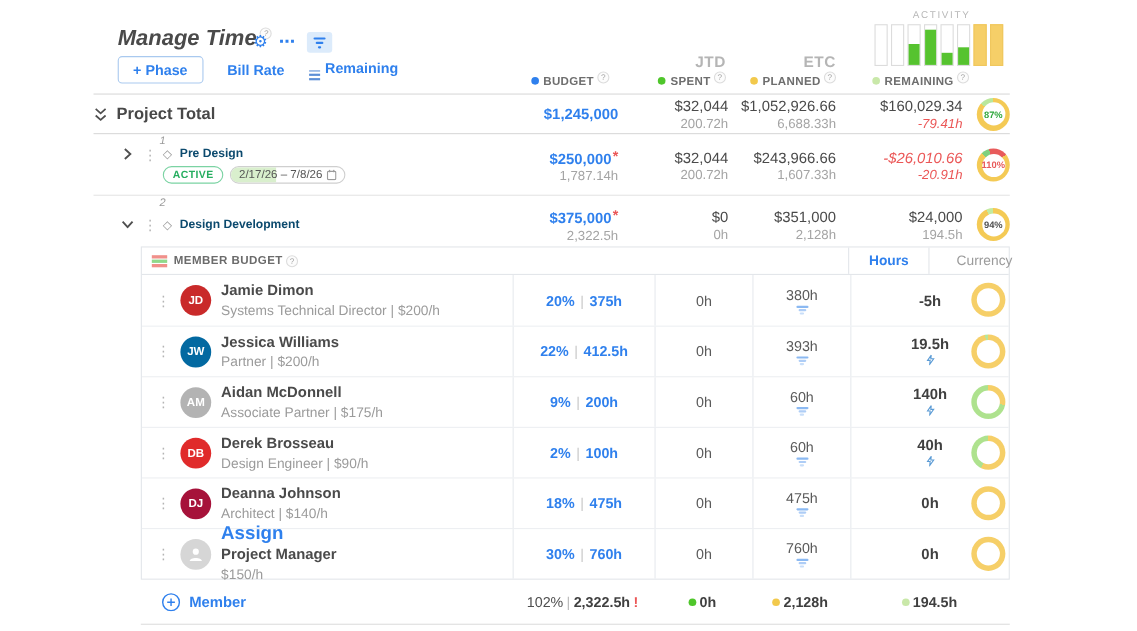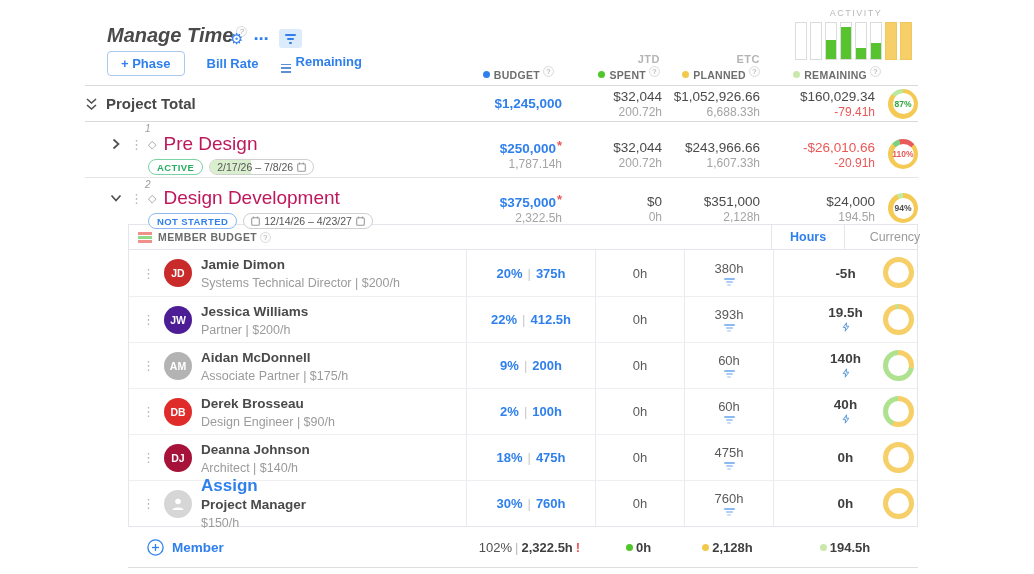--- a/index.html
+++ b/index.html
@@ -40,27 +40,27 @@
   .vrow { display:flex; align-items:center; }
   .c-label { flex:1; min-width:0; }
   .c-budget { width:130px; text-align:right; }
   .c-spent { width:100px; text-align:right; }
   .c-planned { width:98px; text-align:right; }
   .c-remain { width:115px; text-align:right; }
   .c-donut { width:43px; display:flex; justify-content:flex-end; }
 
   .cols-header { height:28px; border-bottom:1px solid #d9d9d9; align-items:flex-end; padding-bottom:5px; }
   .colh { font-size:10.5px; font-weight:700; color:#6e6e6e; letter-spacing:.3px; white-space:nowrap; }
-  .colh .sup { display:block; font-size:11px; font-weight:600; color:#b5b5b5; letter-spacing:.5px; margin-bottom:1px; }
+  .colh .sup { display:block; font-size:14px; font-weight:600; color:#b5b5b5; letter-spacing:.5px; margin-bottom:1px; }
   .dot { display:inline-block; width:7px; height:7px; border-radius:50%; margin-right:4px; vertical-align:0.5px; }
 
   .val-main { font-size:13.5px; font-weight:500; color:#4a4a4a; line-height:17px; white-space:nowrap; }
   .val-sub { font-size:12px; color:#a4a4a4; line-height:14px; white-space:nowrap; }
   .val-blue { color:#2f80ed; font-weight:700; }
-  .val-red { color:#eb5757 !important; }
+  .val-red { color:#eb5757 !important;font-style:italic; }
   .star { color:#eb5757; font-weight:700; font-size:13px; vertical-align:3px; margin-left:1px;}
 
   
   .donut { border-radius:50%; position:relative; display:flex; align-items:center; justify-content:center; }
   .donut::after { content:""; position:absolute; inset:4.5px; background:#fff; border-radius:50%; }
   .phase-donut { width:30px; height:30px; }
   .phase-donut b { position:relative; z-index:1; font-size:8.5px; font-weight:700; }
   .member-donut { width:31px; height:31px; }
   .member-donut::after { inset:5px; }
   .d-pt { background:conic-gradient(#f4ca55 0 312deg,#b9e79c 312deg 360deg); } .d-pt b{color:#2fa63c;}
@@ -76,21 +76,21 @@
   .pt-chevrons { margin-right:8px; display:inline-flex; }
   .pt-label { font-size:15px; font-weight:700; color:#484848; }
   .phase-row { position:relative; }
   .phase-row-0 { height:56px; border-bottom:1px solid #e5e5e5; padding-top:11px; }
   .phase-row-1 { height:46px; padding-top:9px; }
   .phase-num { position:absolute; left:60px; top:1px; font-size:10px; font-style:italic; color:#9b9b9b; }
   .phase-main { display:flex; align-items:center; }
   .chev { display:inline-flex; width:14px; justify-content:center; margin-left:24px; }
   .drag-dots { color:#b4b4b4; font-size:13px; margin:0 5px 0 7px; line-height:1; }
   .diamond { color:#9b9b9b; font-size:11px; margin-right:7px; }
-  .phase-name { font-size:19px; font-weight:400; color:#be185d; white-space:nowrap; }
+  .phase-name { font-size:11px; font-weight:700; color:#0c4a6e; white-space:nowrap; }
   .badges { display:flex; align-items:center; gap:6px; margin:4px 0 0 63px; }
   .status-pill { font-size:9.5px; font-weight:700; letter-spacing:.4px; border-radius:9px; padding:2px 8px 1px; background:#fff; white-space:nowrap;}
   .status-active { color:#27ae60; border:1px solid #7bd3a3; }
   .status-notstarted { color:#2f80ed; border:1px solid #8db9f0; }
   .date-pill { display:flex; align-items:center; gap:4px; border:1px solid #cfcfcf; border-radius:9px; height:16px;
                padding:0 7px; font-size:10.5px; color:#555; background:#fff; white-space:nowrap; overflow:hidden; position:relative;}
   .date-pill .prog { position:absolute; left:0; top:0; bottom:0; width:40%; background:#d9efcd; }
   .date-pill span, .date-pill svg { position:relative; z-index:1; }
   .cal-ico { flex:0 0 auto; }
 
@@ -296,36 +296,20 @@
           <div class="phase-main">
             <span class="chev">
                 <svg width="12" height="8" viewBox="0 0 12 8">
                   <path d="M1.5 1.5 L6 6.5 L10.5 1.5" fill="none" stroke="#4f4f4f" stroke-width="1.7"></path>
                 </svg>
               </span>
             <span class="drag-dots">⋮</span>
             <span class="diamond">◇</span>
             <span class="phase-name">Design Development</span>
           </div>
-          <div class="badges">
-            <span class="status-pill status-notstarted">NOT STARTED</span>
-            <span class="date-pill">
-                <svg class="cal-ico" width="9" height="10" viewBox="0 0 9 10">
-                  <rect x="0.7" y="1.7" width="7.6" height="7.6" rx="1" fill="none" stroke="#9b9b9b" stroke-width="1.1"></rect>
-                  <line x1="2.6" y1="0.4" x2="2.6" y2="2.6" stroke="#9b9b9b" stroke-width="1.1"></line>
-                  <line x1="6.4" y1="0.4" x2="6.4" y2="2.6" stroke="#9b9b9b" stroke-width="1.1"></line>
-                </svg>
-                <span>12/14/26 – 4/23/27</span>
-                <svg class="cal-ico" width="9" height="10" viewBox="0 0 9 10">
-                  <rect x="0.7" y="1.7" width="7.6" height="7.6" rx="1" fill="none" stroke="#9b9b9b" stroke-width="1.1"></rect>
-                  <line x1="2.6" y1="0.4" x2="2.6" y2="2.6" stroke="#9b9b9b" stroke-width="1.1"></line>
-                  <line x1="6.4" y1="0.4" x2="6.4" y2="2.6" stroke="#9b9b9b" stroke-width="1.1"></line>
-                </svg>
-              </span>
-          </div>
         </div>
         <div class="c-budget">
             <div class="val-main val-blue"><span>$375,000</span><span class="star">*</span></div>
             <div class="val-sub">2,322.5h</div>
           </div>
         <div class="c-spent">
             <div class="val-main">$0</div>
             <div class="val-sub">0h</div>
           </div>
         <div class="c-planned">
@@ -383,21 +367,21 @@
           </div>
         <div class="m-cell m-remain">
             <span>-5h</span>
             <div class="donut member-donut d-m0"></div>
           </div>
       </div>
 
       <div class="mrow">
         <div class="m-name">
             <span class="drag-dots">⋮</span>
-            <span class="avatar" style="background: #4c1d95; text-align: right;">JW</span>
+            <span class="avatar" style="background: #0369a1; text-align: right;">JW</span>
           <span class="m-id"><span class="m-nm">Jessica Williams</span><br><span class="m-role">Partner | $200/h</span></span>
           </div>
         <div class="m-cell m-alloc">
             <span>22%</span>
             <span class="sep">|</span>
             <span>412.5h</span>
           </div>
         <div class="m-cell m-spent">
             <span>0h</span>
           </div>

